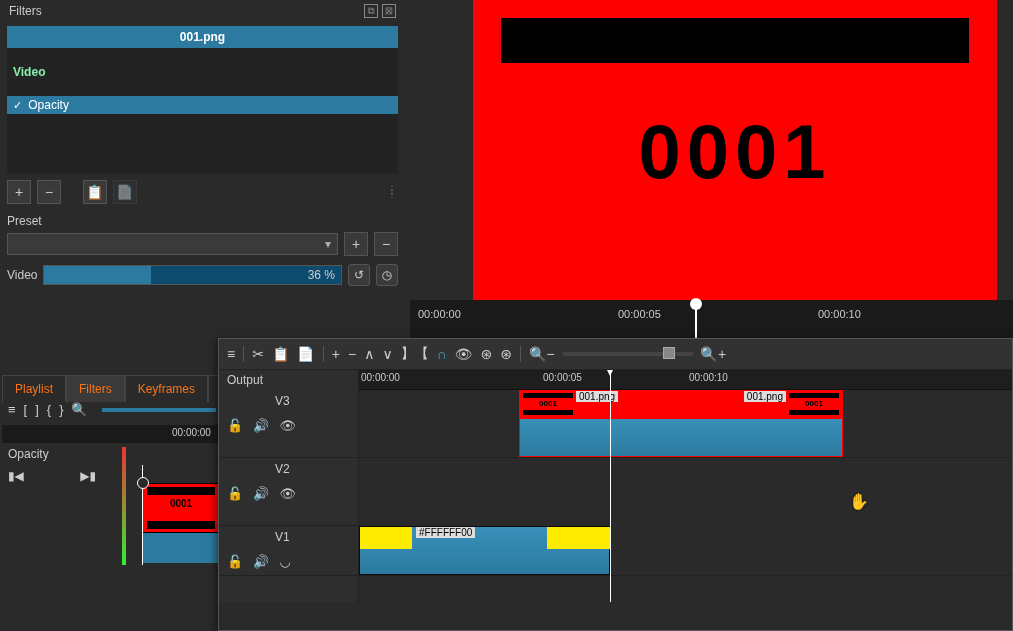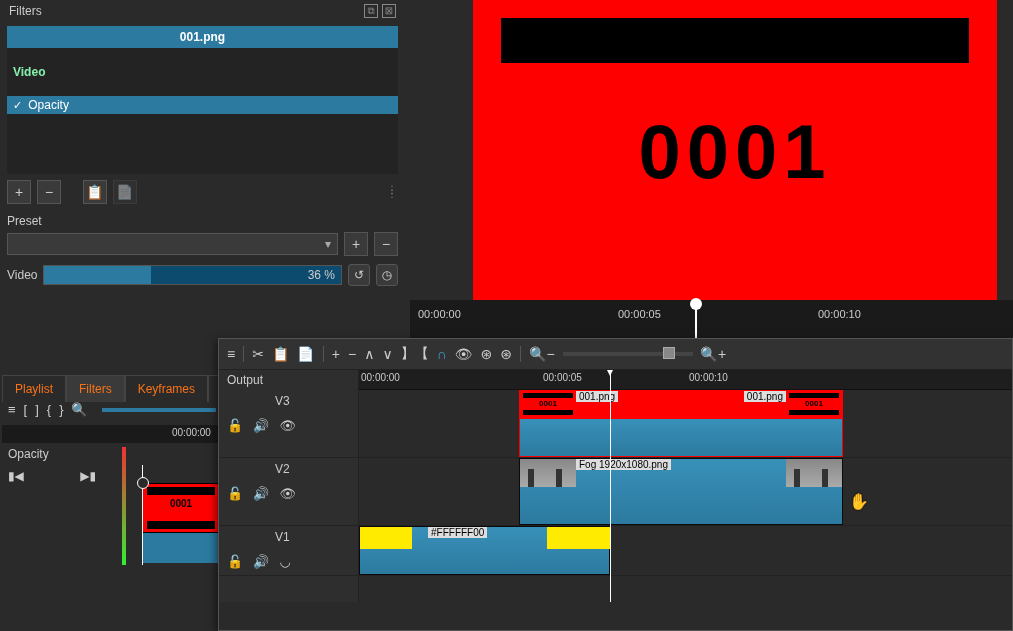--- a/index.html
+++ b/index.html
@@ -286,33 +286,26 @@
       <div class="tl-track" style="top:20px;position:absolute;left:0;right:0">
         <div class="clip red" style="left:160px;width:324px">
           <div class="thumb-l"></div>
           <div class="thumb-r"></div>
           <span class="cname" style="left:56px">001.png</span>
           <span class="cname r" style="right:56px">001.png</span>
           <div class="bluebody"></div>
         </div>
       </div>
 
-      <div class="tl-track" style="top:88px;position:absolute;left:0;right:0">
-        <div class="clip fog" style="left:160px;width:324px">
-          <div class="thumb-l"></div>
-          <div class="thumb-r"></div>
-          <span class="cname" style="left:56px">Fog 1920x1080.png</span>
-        </div>
-      </div>
 
       <div class="tl-track short" style="top:156px;position:absolute;left:0;right:0">
         <div class="clip yellow" style="left:0;width:251px">
           <div class="body"></div>
           <div class="y1" style="left:0;width:52px"></div>
           <div class="y2" style="left:187px;width:64px"></div>
-          <span class="cname" style="left:68px">#FFFFFF00</span>
+          <span class="cname" style="left:56px">#FFFFFF00</span>
         </div>
       </div>
       <div class="tl-playhead"></div>
       <div class="hand-cursor">✋</div>
     </div>
   </div>
 </div>
 
 </body></html>

